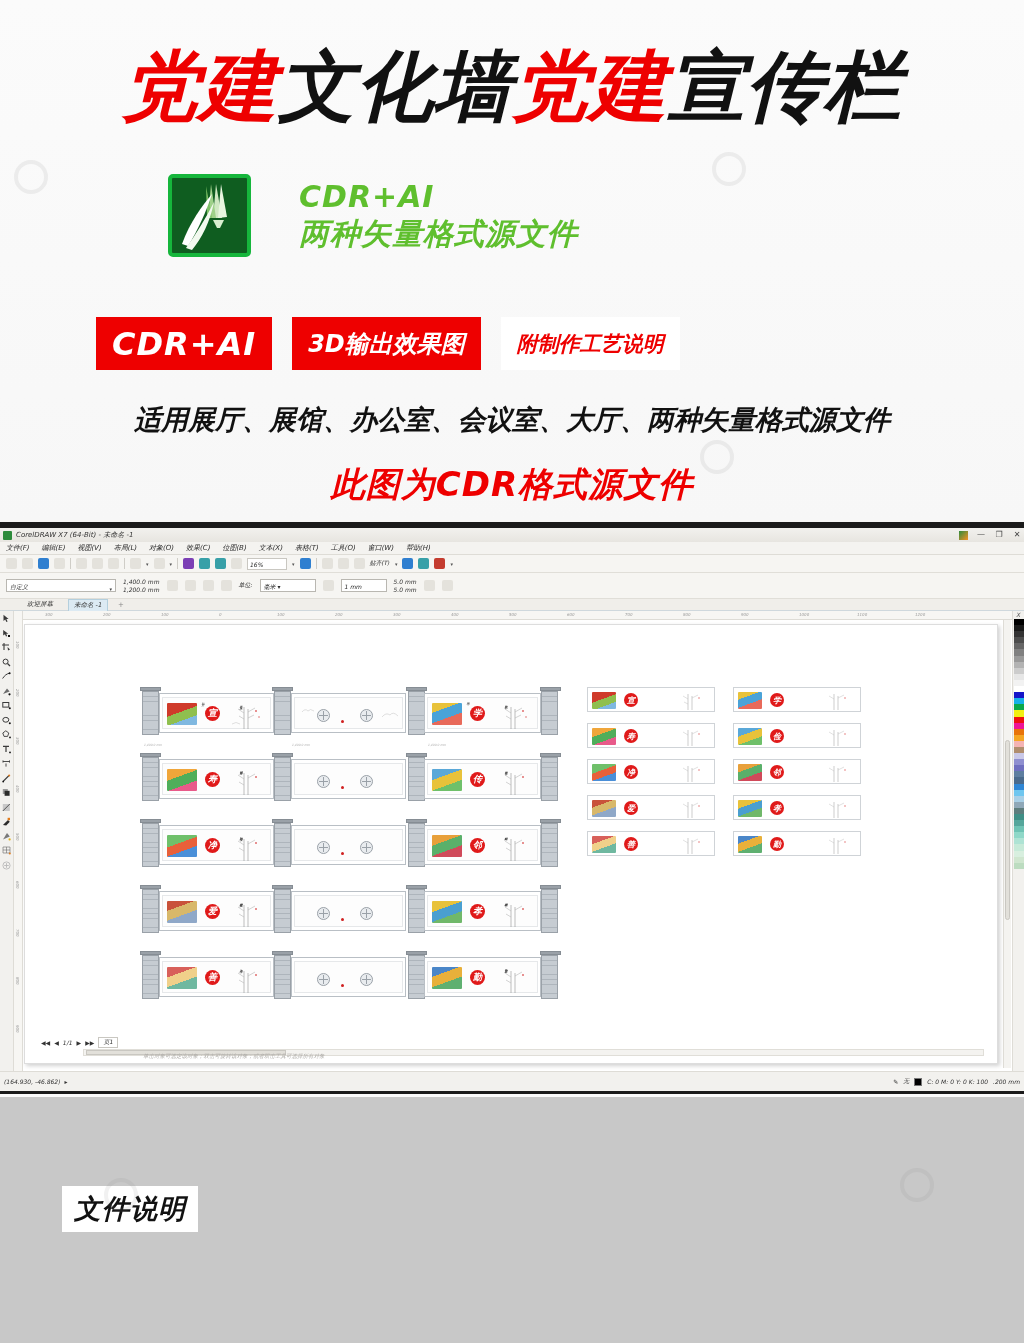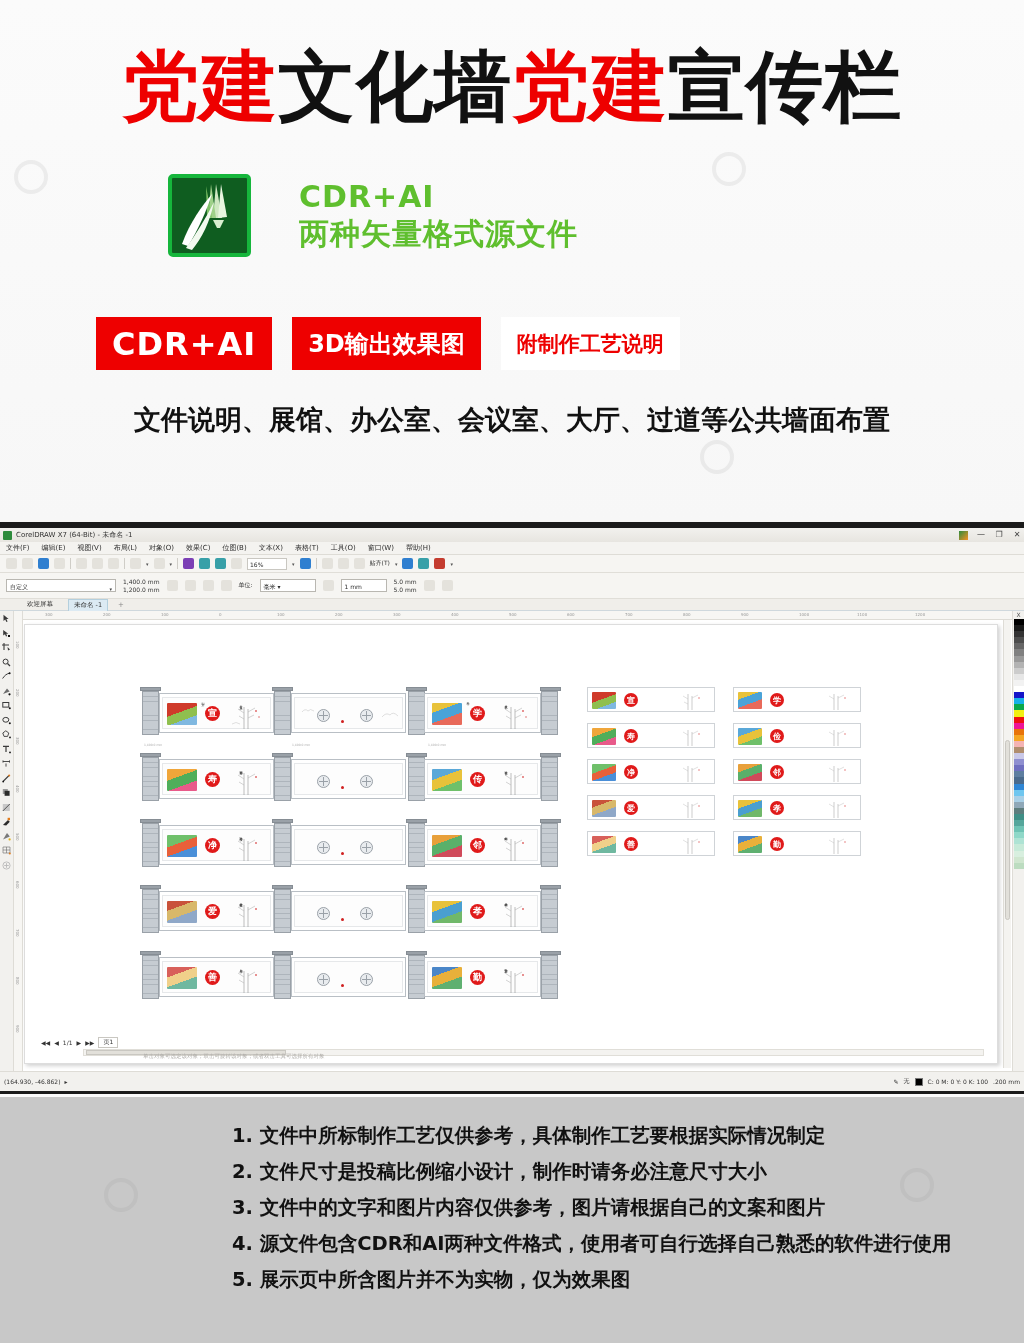--- a/index.html
+++ b/index.html
@@ -2,21 +2,21 @@
 <html><head>
 <meta charset="utf-8">
 <style>
   * { box-sizing: border-box; margin: 0; padding: 0; }
   html, body {
     width: 1024px; height: 1343px;
     font-family: "DejaVu Sans", "Liberation Sans", sans-serif;
     background: #ffffff;
     overflow: hidden;
   }
-  #page { position: relative; width: 1024px; height: 1343px; background:#fafafa; }
+  #page { position: relative; width: 1024px; height: 1343px; background:#fafafa;font-style:italic; }
 
   
   .promo {
     position: absolute; left:0; top:0; width:1024px; height:522px;
     background: linear-gradient(180deg,#fbfbfb 0%,#f7f7f7 100%);
   }
   .title {
     position:absolute; left:0; top:47px; width:1024px;
     text-align:center; font-size:77px; line-height:80px;
     font-weight:bold; letter-spacing:1px; white-space:nowrap;
@@ -234,21 +234,22 @@
         <div class="fmt-line2">两种矢量格式源文件</div>
       </div>
     </div>
 
     <div class="badges">
       <div class="badge fill b1">CDR+AI</div>
       <div class="badge fill b3">3D输出效果图</div>
       <div class="badge ghost b4">附制作工艺说明</div>
     </div>
 
-    <div class="subline">文件说明、展馆、办公室、会议室、大厅、过道等公共墙面布置</div>
+    <div class="subline">适用展厅、展馆、办公室、会议室、大厅、两种矢量格式源文件</div>
+    <div class="redline">此图为CDR格式源文件</div>
 
     <div class="wm-ring" style="left:14px; top:160px;"></div>
     <div class="wm-ring" style="left:712px; top:152px;"></div>
     <div class="wm-ring" style="left:700px; top:440px;"></div>
   </div>
 
   <div class="app">
 
     <div class="titlebar">
       <div class="tb-ico"></div>
@@ -894,23 +895,17 @@
         <span>✎</span>
         <span class="nofill">无</span>
         <div class="fillchip"></div>
         <span>C: 0 M: 0 Y: 0 K: 100</span>
         <span>.200 mm</span>
       </div>
     </div>
   </div>
 
   <div class="footer"></div>
-  <div class="notes">
-    <div class="note">1. 文件中所标制作工艺仅供参考，具体制作工艺要根据实际情况制定</div>
-    <div class="note">2. 文件尺寸是投稿比例缩小设计，制作时请务必注意尺寸大小</div>
-    <div class="note">3. 文件中的文字和图片内容仅供参考，图片请根据自己的文案和图片</div>
-    <div class="note">4. 源文件包含CDR和AI两种文件格式，使用者可自行选择自己熟悉的软件进行使用</div>
-    <div class="note">5. 展示页中所含图片并不为实物，仅为效果图</div>
-  </div>
+  <div class="fl-box">文件说明</div>
   <div class="wm-ring" style="left:104px; top:1178px;"></div>
   <div class="wm-ring" style="left:900px; top:1168px;"></div>
 
 </div>
 
 </body></html>

